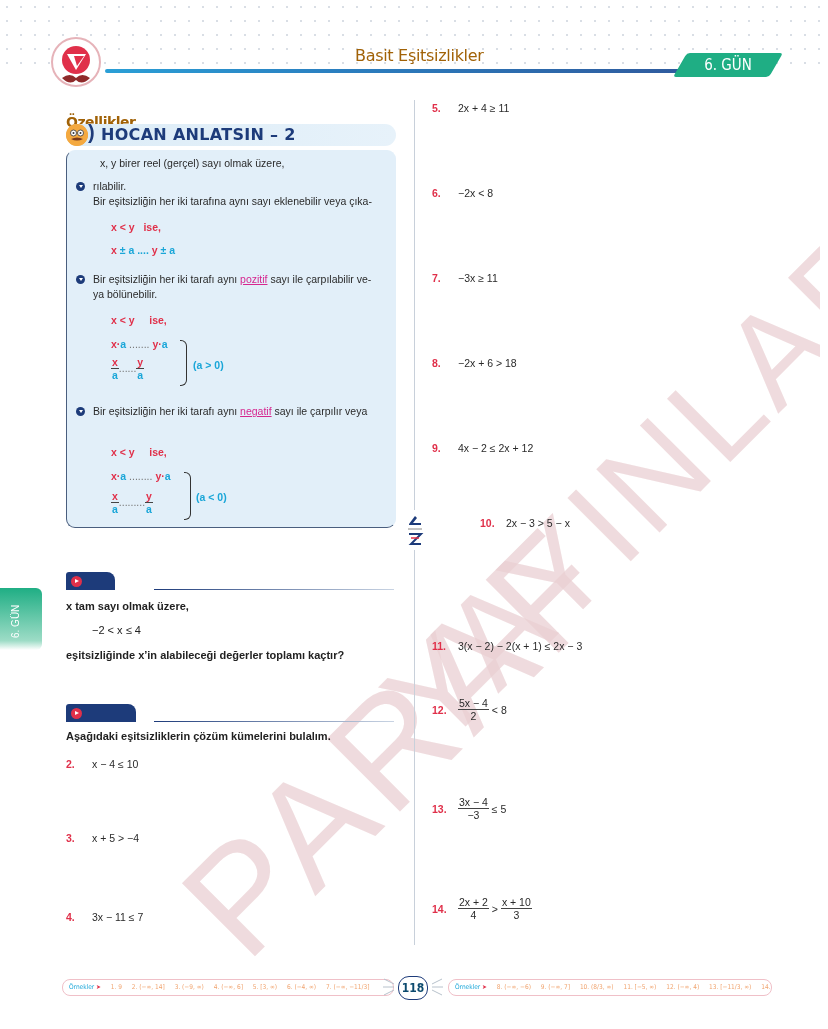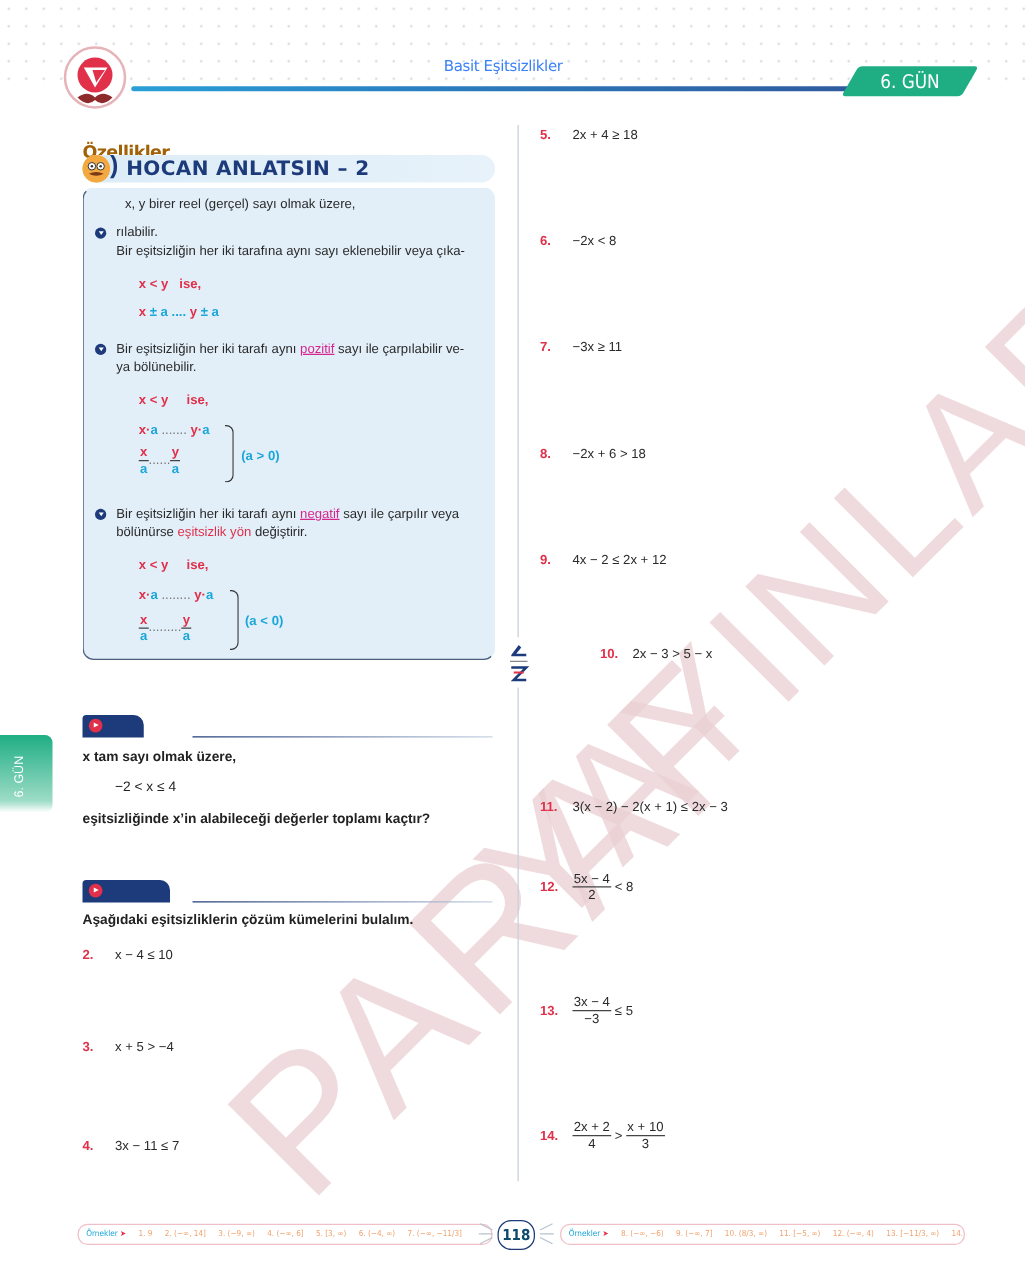--- a/index.html
+++ b/index.html
@@ -3,21 +3,21 @@
 <meta charset="utf-8">
 <style>
   html, body { margin:0; padding:0; }
   body { width:828px; height:1029px; position:relative; background:#ffffff; overflow:hidden;
          font-family:"Liberation Sans", sans-serif; color:#222; }
   .dots { position:absolute; left:0; top:0; width:828px; height:70px;
           background-image: radial-gradient(circle, #cfd6df 1px, transparent 1.3px);
           background-size:14px 14px; opacity:0.8; }
   .logo { position:absolute; left:40px; top:34px; width:72px; height:56px; }
   .header-title { position:absolute; left:355px; top:46px; font-family:"DejaVu Sans", sans-serif;
-                  font-size:12px; color:#3b82f6; letter-spacing:-0.3px; }
+                  font-size:16px; color:#a16207; letter-spacing:-0.3px; }
   .header-line { position:absolute; left:105px; top:69px; width:575px; height:4px;
                  background:linear-gradient(90deg,#2a9fd6,#2a7fc0 40%,#2f5b9e); border-radius:2px; }
   .gun-badge { position:absolute; left:680px; top:53px; width:96px; height:24px; }
   .gun-badge .shape { position:absolute; inset:0; background:#1fae84; transform:skewX(-30deg);
                       border-radius:3px; }
   .gun-badge span { position:absolute; left:0; right:0; top:3px; text-align:center;
                     color:#fff; font-family:"DejaVu Sans Condensed","DejaVu Sans", sans-serif; font-size:15px; }
   .side-tab { position:absolute; left:0; top:588px; width:42px; height:62px;
               background:linear-gradient(180deg,#1fae84,#9ddcc6 85%,#ffffff);
               border-radius:0 6px 6px 0; }
@@ -148,21 +148,20 @@
 <div class="rb" style="left:111px;top:337px;white-space:pre;"><span class="red">x·</span><span class="blue">a</span><span style="color:#777"> ....... </span><span class="red">y·</span><span class="blue">a</span></div>
 <div class="rb" style="left:111px;top:356px;">
   <span class="frac"><span class="num red">x</span><span class="den blue">a</span></span><span style="color:#777;vertical-align:middle;">......</span><span class="frac"><span class="num red">y</span><span class="den blue">a</span></span>
 </div>
 <div class="brace" style="left:180px;top:340px;height:44px;"></div>
 <div class="rb blue" style="left:193px;top:358px;">(a &gt; 0)</div>
 
 <div class="bullet" style="left:76px;top:407px;"></div>
 <div class="rb" style="left:93px;top:404px;">
   <div><span>Bir eşitsizliğin her iki tarafı aynı </span><span class="pink-u">negatif</span><span> sayı ile çarpılır veya</span></div>
-  <div><span>bölünürse </span><span class="redtext">eşitsizlik yön</span><span> değiştirir.</span></div>
 </div>
 <div class="rb red" style="left:111px;top:445px;white-space:pre;">x &lt; y     ise,</div>
 <div class="rb" style="left:111px;top:469px;white-space:pre;"><span class="red">x·</span><span class="blue">a</span><span style="color:#777"> ........ </span><span class="red">y·</span><span class="blue">a</span></div>
 <div class="rb" style="left:111px;top:490px;">
   <span class="frac"><span class="num red">x</span><span class="den blue">a</span></span><span style="color:#777;vertical-align:middle;">.........</span><span class="frac"><span class="num red">y</span><span class="den blue">a</span></span>
 </div>
 <div class="brace" style="left:184px;top:472px;height:46px;"></div>
 <div class="rb blue" style="left:196px;top:490px;">(a &lt; 0)</div>
 
 <div class="section-head" style="left:66px;top:572px;">
@@ -187,21 +186,21 @@
     <span class="n">3.</span>
     <span>x + 5 &gt; −4</span>
   </div>
 <div class="q" style="left:66px;top:911px;">
     <span class="n">4.</span>
     <span>3x − 11 ≤ 7</span>
   </div>
 
 <div class="q" style="left:432px;top:102px;">
     <span class="n">5.</span>
-    <span>2x + 4 ≥ 18</span>
+    <span>2x + 4 ≥ 11</span>
   </div>
 <div class="q" style="left:432px;top:187px;">
     <span class="n">6.</span>
     <span>−2x &lt; 8</span>
   </div>
 <div class="q" style="left:432px;top:272px;">
     <span class="n">7.</span>
     <span>−3x ≥ 11</span>
   </div>
 <div class="q" style="left:432px;top:357px;">

